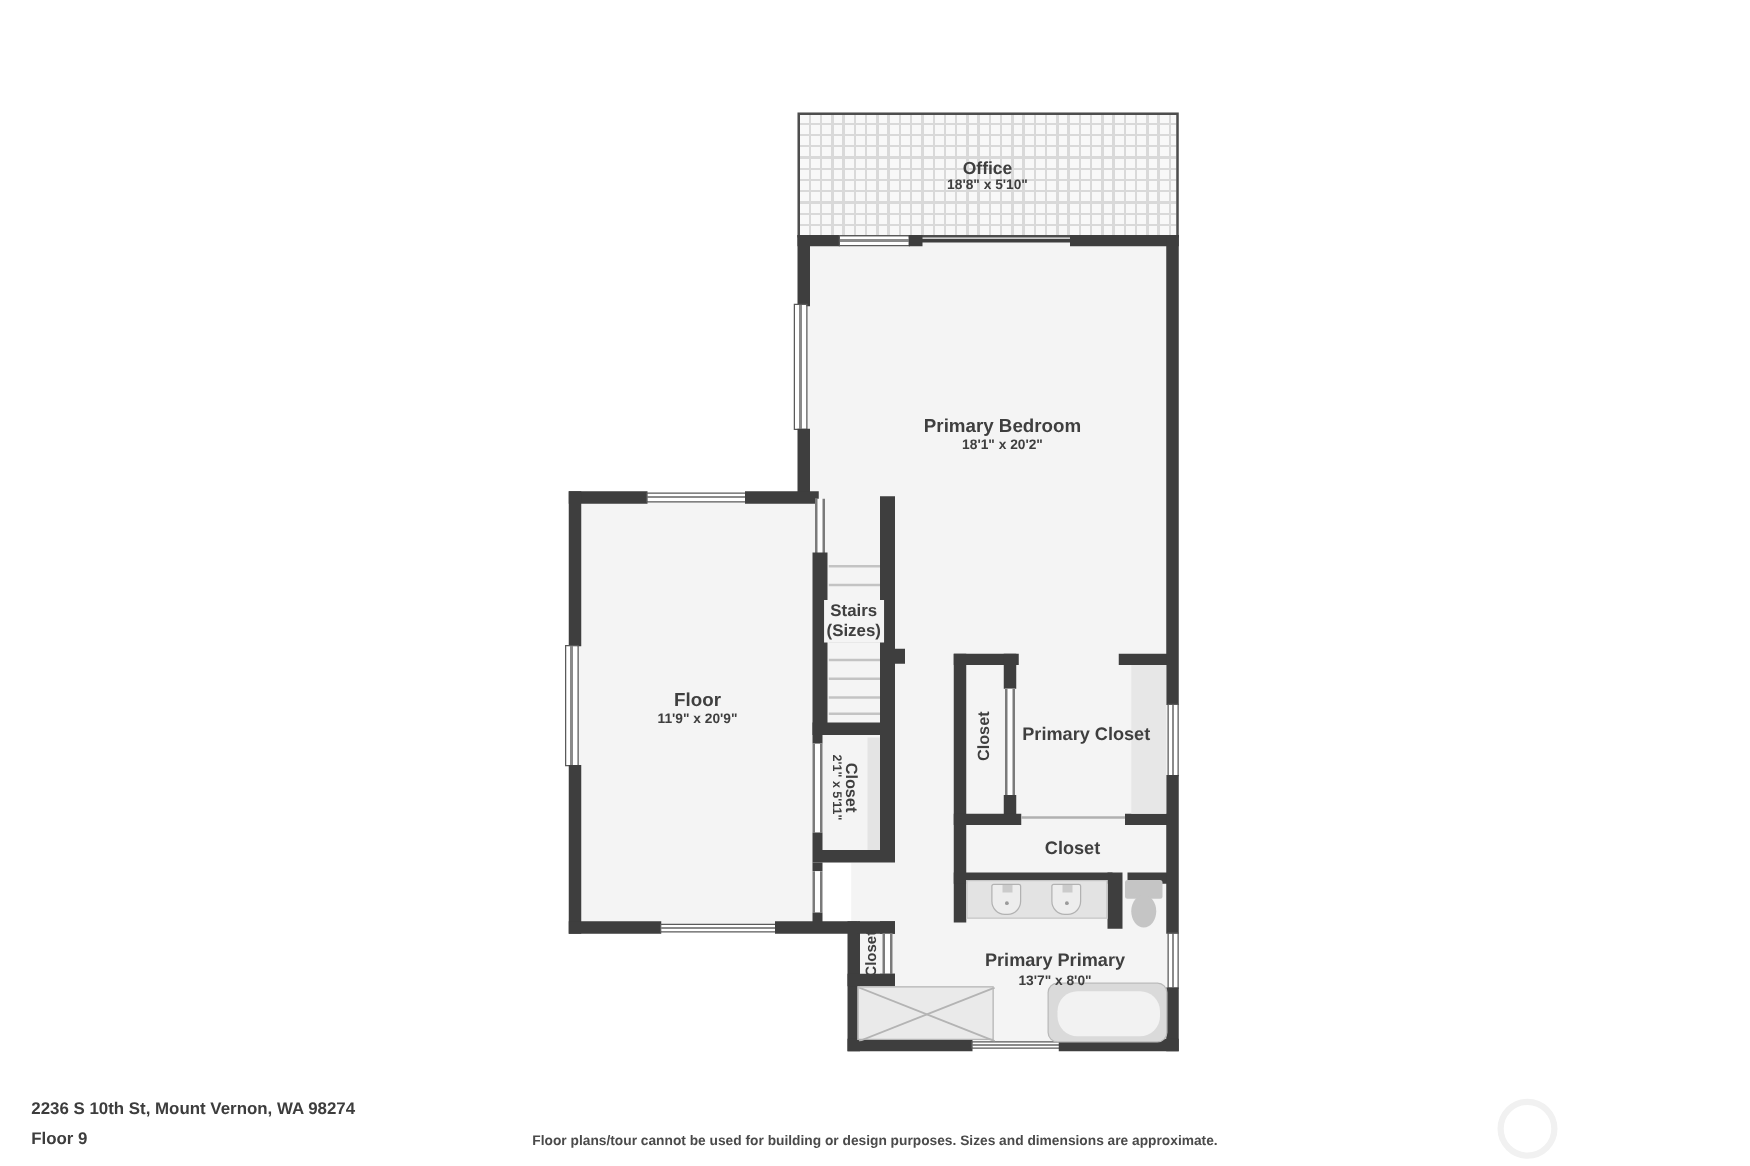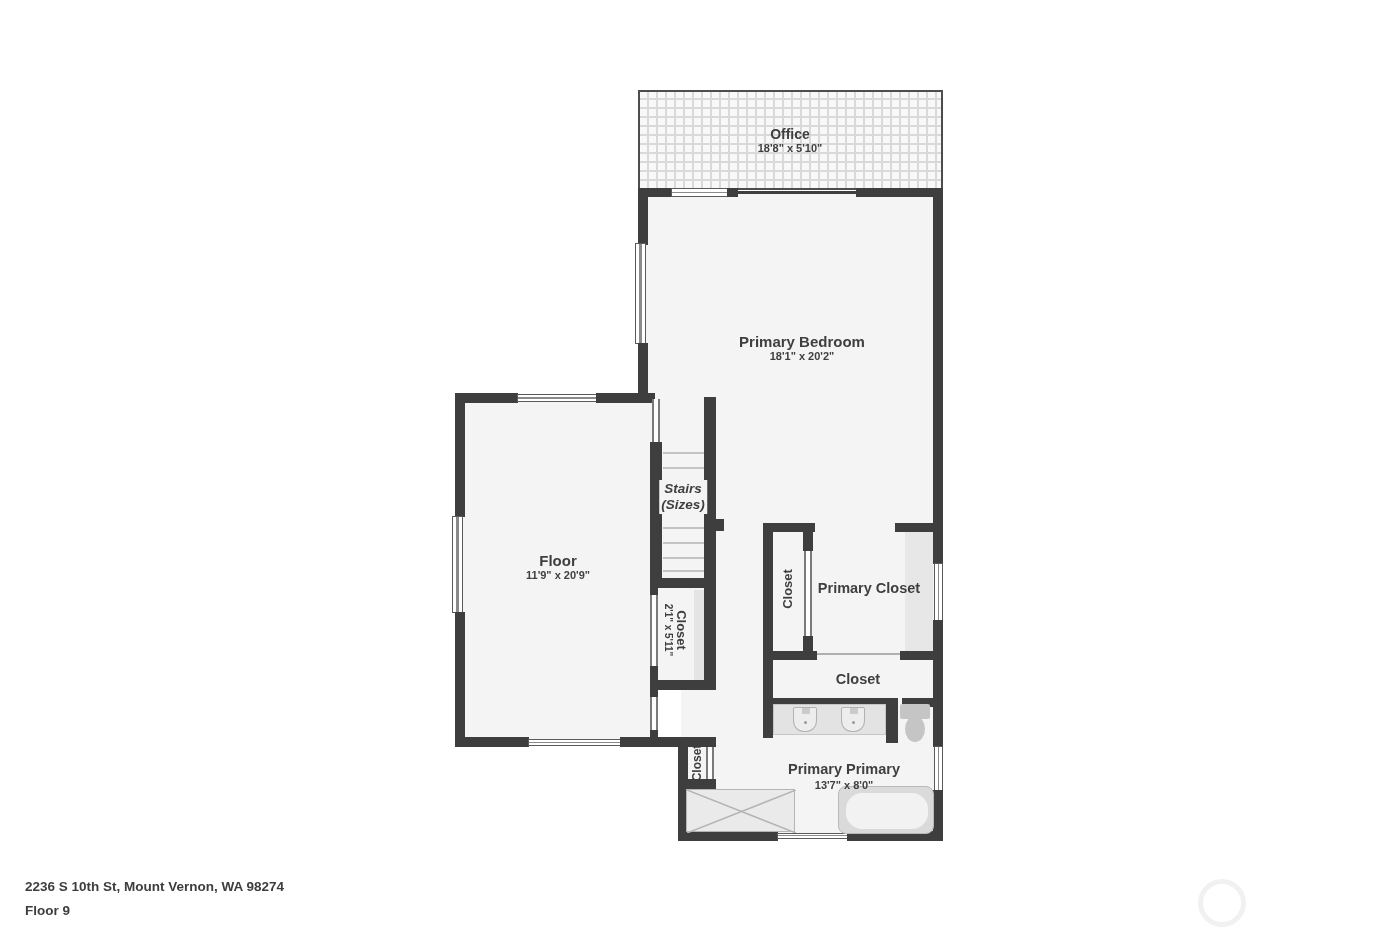--- a/index.html
+++ b/index.html
@@ -169,21 +169,21 @@
 
   <div class="lbl name-md" style="left:790px;top:134px;font-size:14px;">Office</div>
   <div class="lbl dims" style="left:790px;top:148px;">18'8" x 5'10"</div>
 
   <div class="lbl name" style="left:802px;top:341px;">Primary Bedroom</div>
   <div class="lbl dims" style="left:802px;top:356px;">18'1" x 20'2"</div>
 
   <div class="lbl name" style="left:558px;top:560px;">Floor</div>
   <div class="lbl dims" style="left:558px;top:575px;">11'9" x 20'9"</div>
 
-  <div class="lbl stairs-lbl" style="left:683px;top:497px;font-style:italic;">
+  <div class="lbl stairs-lbl" style="left:683px;top:497px;">
     <div>Stairs</div>
     <div>(Sizes)</div>
   </div>
 
   <div class="lbl rot90" style="left:676px;top:630px;">
     <div class="name-sm">Closet</div>
     <div class="dims-sm">2'1" x 5'11"</div>
   </div>
 
   <div class="lbl rotm90 name-sm" style="left:787px;top:589px;">Closet</div>
@@ -192,15 +192,16 @@
 
   <div class="lbl name-md" style="left:858px;top:679px;">Closet</div>
 
   <div class="lbl name-md" style="left:844px;top:769px;">Primary Primary</div>
   <div class="lbl dims" style="left:844px;top:785px;">13'7" x 8'0"</div>
 
   <div class="lbl rotm90" style="left:697px;top:763px;font-size:12px;">Closet</div>
 
   <div class="footer-addr" style="left:25px;top:879px;">2236 S 10th St, Mount Vernon, WA 98274</div>
   <div class="footer-addr" style="left:25px;top:903px;">Floor 9</div>
+  <div class="disclaimer" style="left:700px;top:907px;">Floor plans/tour cannot be used for building or design purposes. Sizes and dimensions are approximate.</div>
   <div class="wm" style="left:1198px;top:879px;"></div>
 
 </div>
 
 </body></html>

